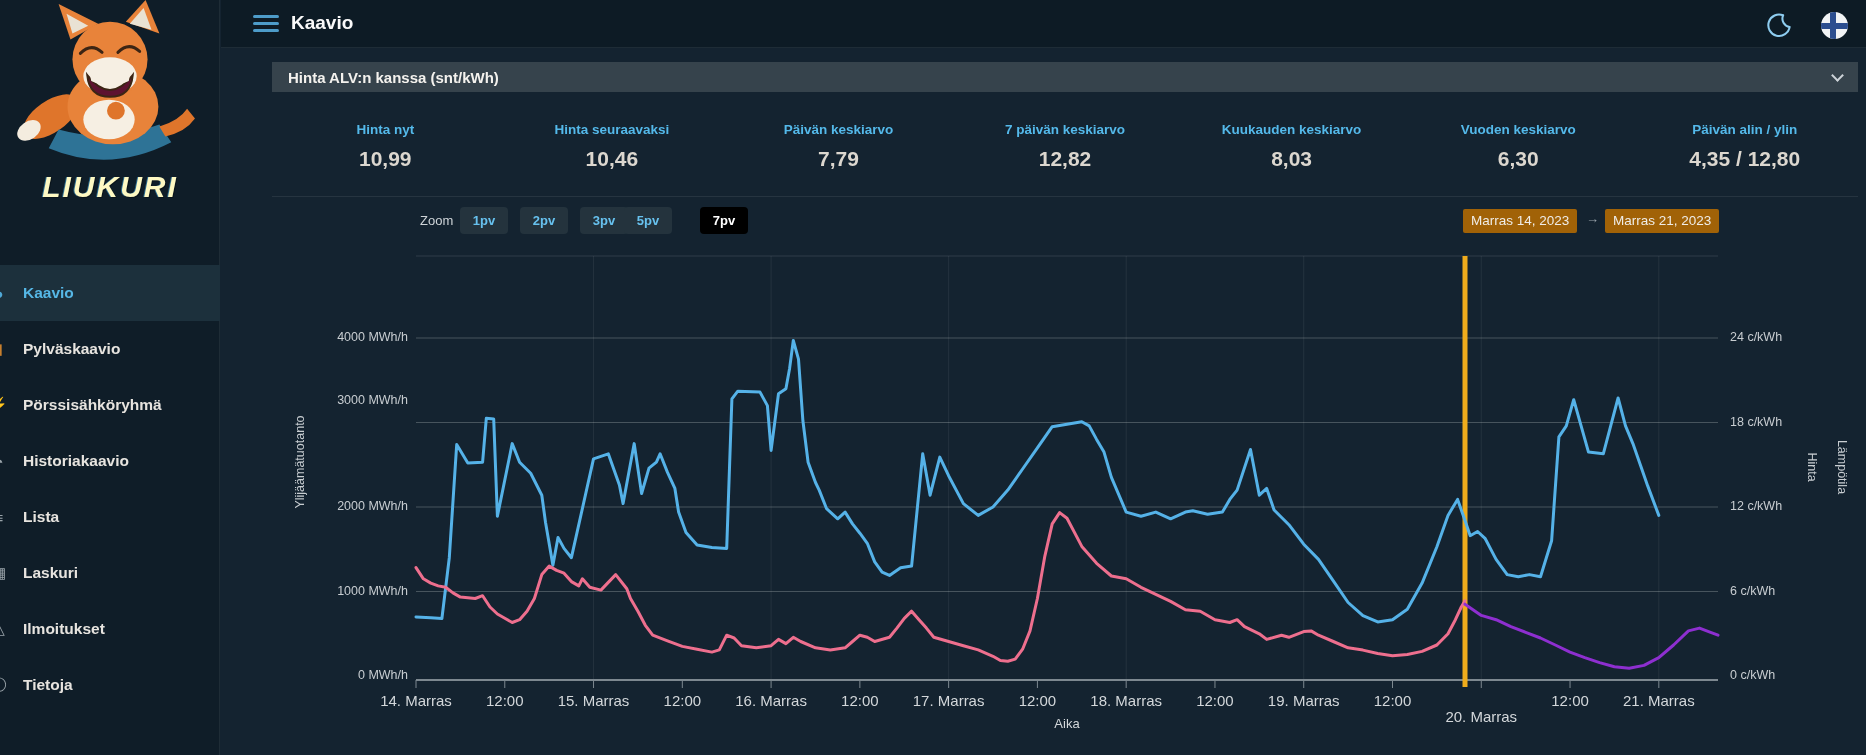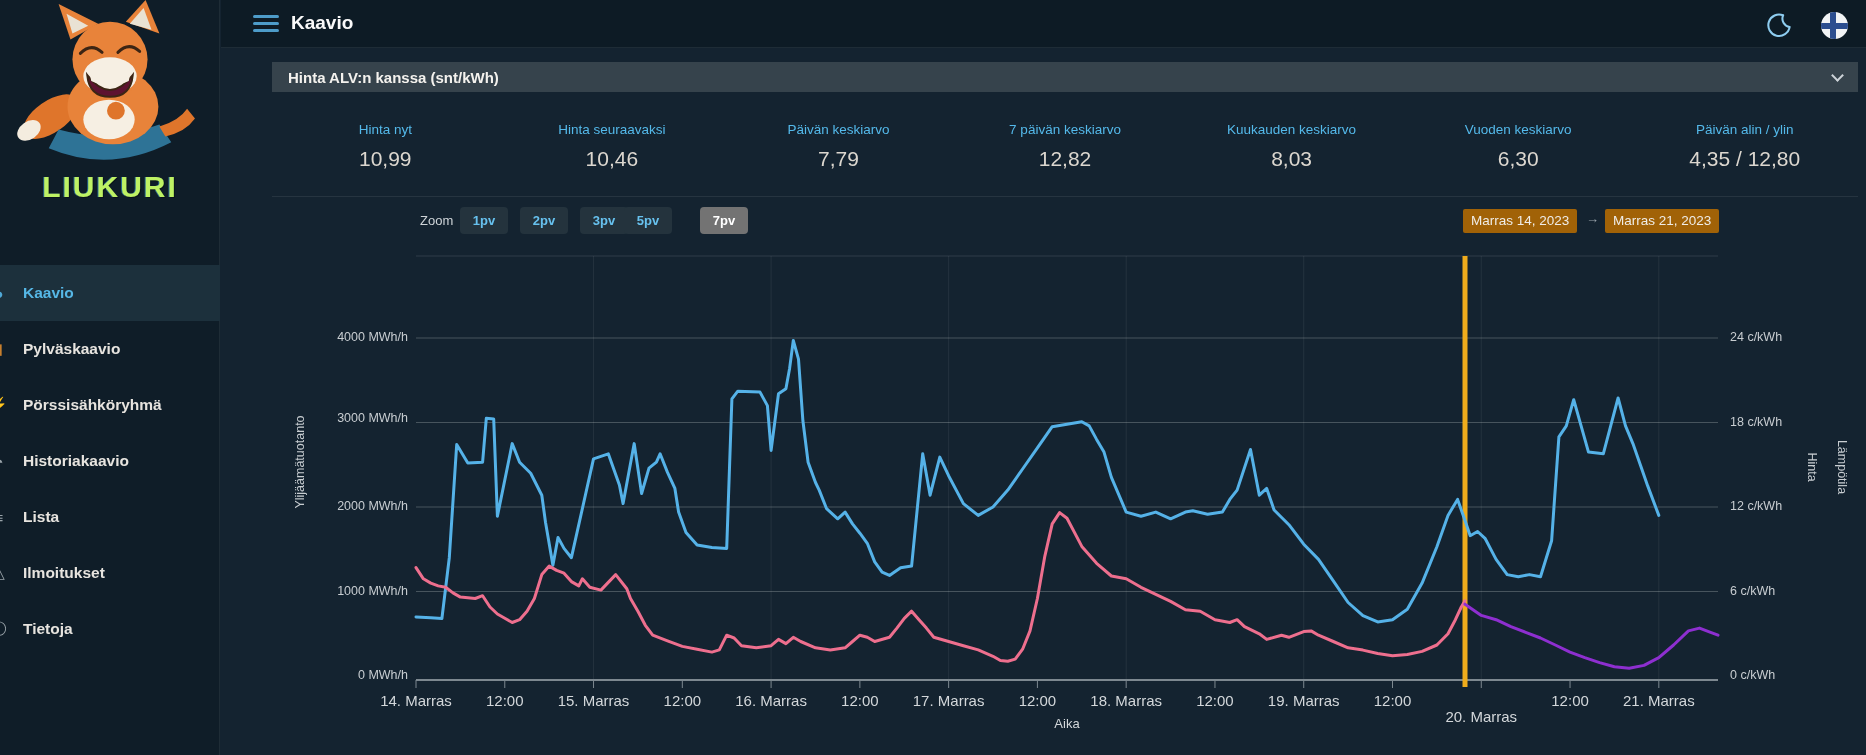--- a/index.html
+++ b/index.html
@@ -5,21 +5,21 @@
   html,body{margin:0;padding:0;background:#0c161e;}
   *{box-sizing:border-box;}
   #app{
     position:relative;width:1866px;height:755px;overflow:hidden;
     font-family:"Liberation Sans", sans-serif;color:#e7e4df;background:#142330;
   }
   
   .sidebar{position:absolute;left:0;top:0;width:220px;height:755px;background:#0f1d28;border-right:1px solid #1e2c36;}
   .fox-logo{position:absolute;left:6px;top:0px;width:208px;height:168px;}
   .brand{position:absolute;left:0;top:170px;width:220px;text-align:center;
-    font-weight:bold;font-size:30px;letter-spacing:2px;color:#bef264;
+    font-style:italic;font-weight:bold;font-size:30px;letter-spacing:2px;color:#fef9c3;
     text-shadow:1px 1px 0 #0a141b, -1px 0 0 #2a6a8f;}
   .menu{position:absolute;left:0;top:265px;width:220px;}
   .menu-item{position:relative;height:56px;display:flex;align-items:center;cursor:pointer;}
   .menu-item.active{background:#1c303c;}
   .menu-icon{display:inline-block;width:20px;margin-left:-11px;font-size:15px;text-align:center;flex:0 0 20px;}
   .menu-label{font-size:15.5px;color:#e7e4df;margin-left:14px;font-weight:bold;}
   .menu-item.active .menu-label{color:#56b7e6;}
   
   .topbar{position:absolute;left:221px;top:0;width:1645px;height:48px;background:#0d1b25;border-bottom:1px solid #1e2c36;}
   .hamburger{position:absolute;left:32px;top:15px;width:26px;cursor:pointer;}
@@ -29,30 +29,30 @@
   .flag-btn{position:absolute;right:18px;top:12px;width:27px;height:27px;border-radius:50%;overflow:hidden;background:#f2f4f5;cursor:pointer;}
   .flag-btn .v{position:absolute;left:9px;top:0;width:6px;height:100%;background:#2c4e8f;}
   .flag-btn .h{position:absolute;left:0;top:10.5px;width:100%;height:6px;background:#2c4e8f;}
   
   .accordion{position:absolute;left:272px;top:62px;width:1586px;height:30px;background:#36434c;
     display:flex;align-items:center;padding:0 16px;cursor:pointer;}
   .accordion-title{font-size:15px;font-weight:bold;color:#f4f2ee;}
   .accordion-chevron{position:absolute;right:16px;top:9px;width:9px;height:9px;
     border-right:2px solid #cdd3d8;border-bottom:2px solid #cdd3d8;transform:rotate(45deg);}
   
-  .stats{position:absolute;left:272px;top:104px;width:1586px;height:88px;display:flex;}
+  .stats{position:absolute;left:272px;top:104px;width:1586px;height:88px;display:flex;font-weight:bold;}
   .stat{flex:1;text-align:center;}
   .stat-label{font-size:13.5px;color:#54b9ea;margin-top:18px;}
   .stat-value{font-size:21px;color:#dcd7cf;margin-top:10px;}
   .stats-divider{position:absolute;left:272px;top:196px;width:1586px;height:1px;background:rgba(255,255,255,0.08);}
   
   .zoom-label{position:absolute;left:420px;top:213px;font-size:13px;color:#cfd4d8;}
   .zoom-btn{position:absolute;top:207px;width:48px;height:27px;border-radius:4px;background:#24333d;
     color:#67c1ee;font-size:13px;font-weight:bold;text-align:center;line-height:27px;cursor:pointer;}
-  .zoom-btn.active{background:#737373;color:#ffffff;}
+  .zoom-btn.active{background:#000000;color:#ffffff;}
   .date-chip{position:absolute;top:209px;height:24px;background:#a16207;color:#efece7;
     font-size:13.5px;text-align:center;line-height:24px;border-radius:2px;cursor:pointer;padding:0 8px;}
   .date-arrow{position:absolute;top:211px;font-size:13px;color:#9aa4ab;}
   
   .chart-area{position:absolute;left:0;top:0;}
   .ylab{position:absolute;font-size:12.5px;color:#c8cdd1;white-space:nowrap;}
   .ylab.left{text-align:right;width:110px;}
   .xlab{position:absolute;font-size:15px;color:#d3d7da;white-space:nowrap;transform:translateX(-50%);}
   .axis-title{position:absolute;font-size:12.5px;color:#c8cdd1;white-space:nowrap;}
   .xaxis-title{position:absolute;font-size:13px;color:#d3d7da;transform:translateX(-50%);}
@@ -98,20 +98,24 @@
           <span class="menu-icon" style="color: rgb(199, 127, 46);">⚡</span>
           <span class="menu-label">Pörssisähköryhmä</span>
         </div>
         <div class="menu-item">
           <span class="menu-icon" style="color: rgb(154, 164, 170);">◔</span>
           <span class="menu-label">Historiakaavio</span>
         </div>
         <div class="menu-item">
           <span class="menu-icon" style="color: rgb(154, 164, 170);">≡</span>
           <span class="menu-label">Lista</span>
+        </div>
+        <div class="menu-item">
+          <span class="menu-icon" style="color: rgb(154, 164, 170);">▦</span>
+          <span class="menu-label">Laskuri</span>
         </div>
         <div class="menu-item">
           <span class="menu-icon" style="color: rgb(154, 164, 170);">△</span>
           <span class="menu-label">Ilmoitukset</span>
         </div>
         <div class="menu-item">
           <span class="menu-icon" style="color: rgb(154, 164, 170);">ⓘ</span>
           <span class="menu-label">Tietoja</span>
         </div>
       </div>
@@ -215,21 +219,21 @@
         <line x1="1154.0454545454545" y1="430" x2="1154.0454545454545" y2="438" stroke="#7d8890" stroke-width="1"></line>
         <line x1="1242.8181818181818" y1="430" x2="1242.8181818181818" y2="438" stroke="#7d8890" stroke-width="1"></line>
         <line x1="1048.9977272727274" y1="6" x2="1048.9977272727274" y2="437" stroke="#f0ac1c" stroke-width="5"></line>
         <polyline points="0.0,366.9 14.8,367.7 25.9,368.5 33.3,307.7 40.7,194.5 51.8,213.1 66.6,212.2 70.3,168.3 77.7,169.1 81.4,266.3 96.2,193.6 103.6,212.2 114.7,223.2 125.8,245.2 129.5,272.2 136.9,315.3 142.0,287.4 148.0,298.4 155.4,307.7 177.5,208.8 192.3,203.8 203.4,235.0 207.1,253.6 218.2,193.6 225.6,243.5 233.0,218.1 240.4,212.2 244.1,203.8 251.5,222.4 258.9,238.4 262.6,262.1 270.0,282.4 281.1,295.0 295.9,297.6 310.7,298.4 315.9,148.8 321.8,141.2 344.0,142.1 351.4,155.6 355.1,200.4 362.5,143.8 369.9,138.7 373.6,118.4 377.3,90.5 382.5,109.1 386.9,170.8 392.1,212.2 399.5,232.5 403.2,240.1 410.6,258.7 421.7,268.8 429.1,262.1 436.5,273.9 443.9,283.2 451.3,293.3 458.7,311.9 466.1,322.1 473.5,325.4 484.6,317.8 495.6,316.1 506.7,203.8 514.1,245.2 523.8,207.1 532.6,225.7 547.4,253.6 562.2,265.4 577.0,257.0 591.8,240.1 606.6,219.0 621.4,197.8 636.2,176.7 651.0,174.2 665.8,171.7 673.2,175.9 680.6,189.4 688.0,202.1 695.4,227.4 710.2,262.1 725.0,266.3 739.8,262.1 754.6,268.8 769.4,262.1 776.8,260.8 791.6,264.2 806.4,262.1 813.8,249.4 821.1,240.1 834.5,199.5 843.3,245.2 850.7,238.4 858.1,260.0 872.9,274.7 887.7,294.2 902.5,309.4 917.3,330.9 932.1,352.5 946.9,365.6 961.7,371.9 976.5,369.8 991.3,359.2 1006.1,333.1 1020.9,296.7 1032.0,265.4 1041.6,249.4 1049.0,270.5 1054.2,285.7 1061.6,281.5 1069.0,288.3 1080.1,309.4 1091.2,324.6 1102.3,326.7 1113.4,324.6 1124.5,326.7 1135.6,290.8 1142.9,186.9 1150.3,175.9 1157.7,149.7 1165.1,175.9 1172.5,202.1 1187.3,203.8 1194.7,175.9 1202.1,148.0 1209.5,175.9 1216.9,193.6 1224.3,214.8 1231.7,235.9 1242.8,265.4" fill="none" stroke="#55b2e8" stroke-width="3" stroke-linejoin="round" stroke-linecap="round"></polyline>
         <polyline points="0.0,317.6 7.4,328.8 14.8,333.1 22.2,335.9 29.6,337.3 37.0,342.9 44.4,347.1 59.2,348.5 66.6,345.7 74.0,357.0 81.4,364.0 88.8,368.3 96.2,372.5 103.6,369.7 111.0,361.2 118.4,348.5 125.8,324.6 133.2,316.1 140.6,320.4 148.0,323.2 155.4,331.6 162.8,335.9 166.4,328.8 173.8,337.3 184.9,340.1 199.7,324.6 210.8,338.7 214.5,348.5 221.9,361.2 229.3,375.3 236.7,385.2 251.5,390.8 266.3,396.4 281.1,399.2 295.9,402.1 303.3,399.9 310.7,385.2 318.1,388.0 325.5,395.7 340.3,397.8 355.1,395.7 362.5,389.4 369.9,393.6 377.3,387.3 384.7,391.5 399.5,397.8 414.3,399.9 429.1,397.8 436.5,391.5 443.9,385.2 451.3,387.3 458.7,391.5 473.5,387.3 480.9,378.1 488.3,368.3 495.6,361.2 503.0,369.7 510.4,378.1 517.8,387.3 532.6,391.5 547.4,395.7 562.2,399.9 577.0,406.3 584.4,410.5 591.8,411.2 599.2,409.1 606.6,399.2 614.0,380.9 621.4,348.5 628.8,306.3 636.2,273.9 643.6,262.6 651.0,268.3 665.8,296.4 680.6,313.3 695.4,326.0 710.2,328.8 725.0,337.3 739.8,344.3 754.6,351.4 769.4,359.8 784.2,361.2 799.0,369.7 813.8,372.5 821.1,369.7 828.5,376.7 843.3,383.8 850.7,389.4 865.5,385.2 872.9,387.3 887.7,381.6 895.1,380.9 902.5,385.2 917.3,391.5 932.1,397.8 946.9,400.1 961.7,403.5 976.5,405.7 991.3,404.5 1006.1,401.4 1020.9,395.0 1032.0,383.8 1039.4,369.7 1045.3,357.0 1049.0,350.7" fill="none" stroke="#ee6f8e" stroke-width="3" stroke-linejoin="round" stroke-linecap="round"></polyline>
         <polyline points="1049.0,354.2 1065.3,365.4 1080.1,369.7 1094.9,376.7 1109.7,382.3 1124.5,388.0 1139.3,395.0 1154.0,402.1 1168.8,407.7 1183.6,412.6 1198.4,416.8 1213.2,418.3 1228.0,415.4 1242.8,407.7 1257.6,395.0 1272.4,380.9 1283.5,378.1 1294.6,382.3 1302.0,385.2" fill="none" stroke="#8e2fd0" stroke-width="3" stroke-linejoin="round" stroke-linecap="round"></polyline>
       </svg>
       <div class="ylab left" style="left: 298px; top: 668px;">0 MWh/h</div>
       <div class="ylab left" style="left: 298px; top: 583.5px;">1000 MWh/h</div>
       <div class="ylab left" style="left: 298px; top: 499px;">2000 MWh/h</div>
-      <div class="ylab left" style="left: 298px; top: 411px;">3000 MWh/h</div>
+      <div class="ylab left" style="left: 298px; top: 393px;">3000 MWh/h</div>
       <div class="ylab left" style="left: 298px; top: 330px;">4000 MWh/h</div>
       <div class="ylab" style="left: 1730px; top: 668px;">0 c/kWh</div>
       <div class="ylab" style="left: 1730px; top: 583.5px;">6 c/kWh</div>
       <div class="ylab" style="left: 1730px; top: 499px;">12 c/kWh</div>
       <div class="ylab" style="left: 1730px; top: 414.5px;">18 c/kWh</div>
       <div class="ylab" style="left: 1730px; top: 330px;">24 c/kWh</div>
       <div class="xlab" style="left: 416px; top: 692px;">14. Marras</div>
       <div class="xlab" style="left: 504.773px; top: 692px;">12:00</div>
       <div class="xlab" style="left: 593.545px; top: 692px;">15. Marras</div>
       <div class="xlab" style="left: 682.318px; top: 692px;">12:00</div>

